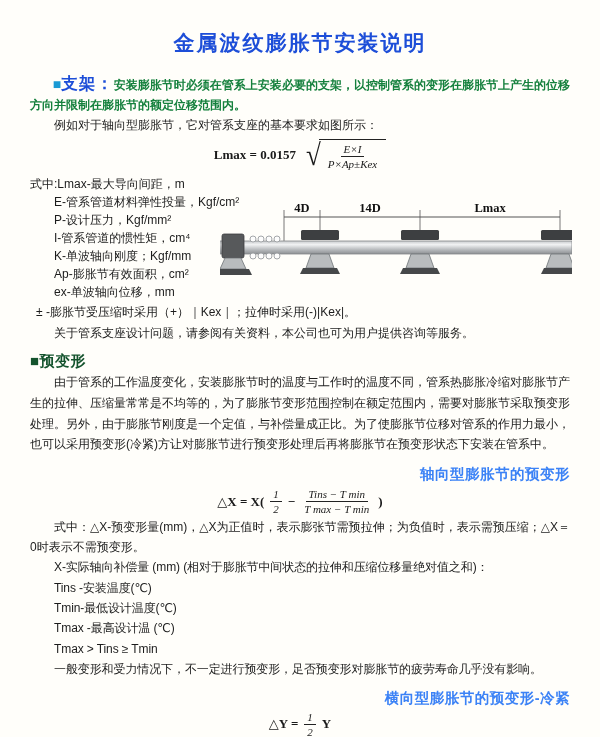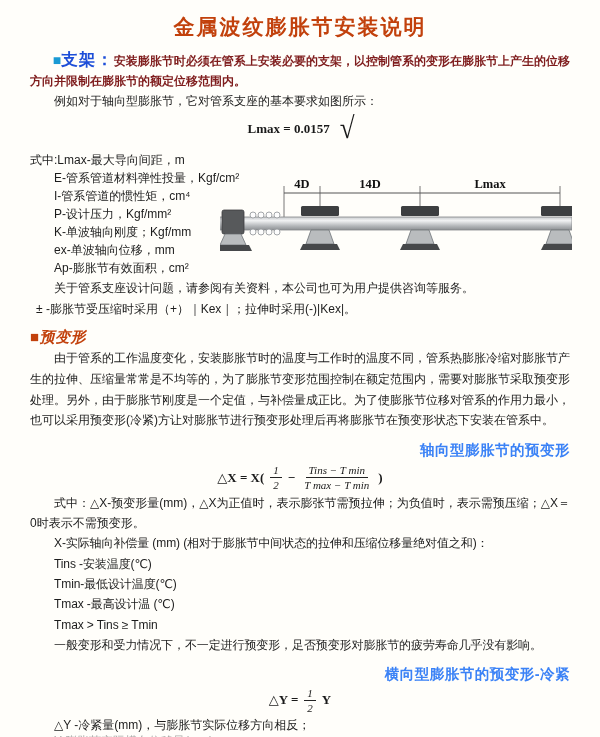--- a/index.html
+++ b/index.html
@@ -2,30 +2,30 @@
 <html><head>
 <meta charset="utf-8">
 <style>
   html,body { margin:0; padding:0; background:#ffffff; }
   .page {
     position:relative; width:600px; height:737px; overflow:hidden;
     background:#fffefa; color:#1c1c1c;
     font-family:"Liberation Sans","DejaVu Sans",sans-serif;
   }
   .title {
-    margin:0; padding-top:13px; text-align:center;
-    font-size:21px; font-weight:bold; letter-spacing:2px; color:#c2410c;
+    margin:16px; padding-top:13px; text-align:center;
+    font-size:21px; font-weight:bold; letter-spacing:2px; color:#1d4ed8;
   }
   .content { margin:0 30px; font-size:12px; }
 
   
   .runin { margin:8px 0 0; line-height:20px; text-indent:1.9em; text-align:justify; }
   .sq  { color:#1a9ad4; font-size:14px; }
   .runin-head { color:#1d4ed8; font-size:16.5px; font-weight:bold; letter-spacing:1px; }
-  .runin-body { font-weight:bold; color:#7f1d1d; }
+  .runin-body { font-weight:bold; color:#15803d; }
   .example-line { margin:1px 0 0; line-height:19px; text-indent:2em; }
 
   
   .fx-wrap { text-align:center; }
   .fx1 { margin:4px 0 0; height:32px; }
   .fx {
     display:inline-flex; align-items:center; gap:6px;
     font-family:"Liberation Serif","DejaVu Serif",serif; color:#1a1a1a;
   }
   .f-bold { font-weight:bold; font-size:13px; }
@@ -42,21 +42,21 @@
   
   .defs-row { position:relative; margin-top:4px; }
   .def-line { line-height:18px; white-space:nowrap; }
   .def-indent { padding-left:24px; }
   .diagram { position:absolute; top:24px; right:-2px; width:352px; height:80px; }
 
   .note { margin:2px 0 0; line-height:19px; }
   .note-pm { text-indent:0.5em; }
   .note-consult { text-indent:2em; }
 
-  .sec-header { margin:9px 0 0; color:#c2410c; font-size:15px; font-weight:bold; letter-spacing:0.5px; line-height:18px;font-style:italic; }
+  .sec-header { margin:9px 0 0; color:#14532d; font-size:15px; font-weight:bold; letter-spacing:0.5px; line-height:18px; }
   .para { margin:2px 0 10px; line-height:20.8px; text-align:justify; text-indent:2em; }
 
   .sub-header { margin:9px 0 0 24px; color:#3b82f6; font-size:14.5px; font-weight:bold; letter-spacing:0.5px; line-height:18px;text-align:right; }
   .sub-header-flush { margin-left:0; }
 
   .fpara { margin:0; line-height:20px; text-align:justify; text-indent:2em; }
   .fline { line-height:20.4px; padding-left:24px; white-space:nowrap; letter-spacing:-0.1px; }
 
   .dy-line { margin:2px 0 0; line-height:19px; padding-left:24px; }
   .clipped { height:5px; overflow:hidden; opacity:0.45; padding-left:24px; font-size:12px; line-height:12px; color:#444; }
@@ -72,32 +72,38 @@
 
     <p class="runin"><span class="sq">■</span><span class="runin-head">支架：</span><span class="runin-body">安装膨胀节时必须在管系上安装必要的支架，以控制管系的变形在膨胀节上产生的位移方向并限制在膨胀节的额定位移范围内。</span></p>
 
     <p class="example-line">例如对于轴向型膨胀节，它对管系支座的基本要求如图所示：</p>
 
     <div class="fx-wrap fx1">
       <span class="fx">
         <span class="f-bold">Lmax = 0.0157</span>
         <span class="sqrt">
           <span class="sqrt-sign">√</span>
+          <span class="sqrt-body">
+            <span class="frac">
+              <span class="fr-num">E×I</span>
+              <span class="fr-den">P×Ap±Kex</span>
+            </span>
+          </span>
         </span>
       </span>
     </div>
 
     <div class="defs-row">
       <div class="def-line">式中:Lmax-最大导向间距，m</div>
       <div class="def-line def-indent">E-管系管道材料弹性投量，Kgf/cm²</div>
+      <div class="def-line def-indent">P-设计压力，Kgf/mm²</div>
       <div class="def-line def-indent">I-管系管道的惯性矩，cm⁴</div>
-      <div class="def-line def-indent">P-设计压力，Kgf/mm²</div>
       <div class="def-line def-indent">K-单波轴向刚度；Kgf/mm</div>
+      <div class="def-line def-indent">Ap-膨胀节有效面积，cm²</div>
       <div class="def-line def-indent">ex-单波轴向位移，mm</div>
-      <div class="def-line def-indent">Ap-膨胀节有效面积，cm²</div>
 
       <svg class="diagram" viewBox="0 0 352 80" xmlns="http://www.w3.org/2000/svg">
         <defs>
           <linearGradient id="pg" x1="0" y1="0" x2="0" y2="1">
             <stop offset="0" stop-color="#c9ccce"></stop>
             <stop offset="0.28" stop-color="#f1f2f3"></stop>
             <stop offset="0.7" stop-color="#b2b5b8"></stop>
             <stop offset="1" stop-color="#8d9093"></stop>
           </linearGradient>
         </defs>
@@ -145,22 +151,22 @@
           <polygon points="-17,69 17,69 20,75 -20,75" fill="#46484a"></polygon>
         </g>
         <g transform="translate(340,0)">
           <rect x="-19" y="31" width="38" height="10" rx="1.5" fill="#3d3f41"></rect>
           <polygon points="-9,55 9,55 14,69 -14,69" fill="#b9bcbe" stroke="#6f7377" stroke-width="0.8"></polygon>
           <polygon points="-16,69 12,69 12,75 -19,75" fill="#46484a"></polygon>
         </g>
       </svg>
     </div>
 
+    <p class="note note-pm">± -膨胀节受压缩时采用（+）｜Kex｜；拉伸时采用(-)|Kex|。</p>
     <p class="note note-consult">关于管系支座设计问题，请参阅有关资料，本公司也可为用户提供咨询等服务。</p>
-    <p class="note note-pm">± -膨胀节受压缩时采用（+）｜Kex｜；拉伸时采用(-)|Kex|。</p>
 
     <div class="sec-header"><span>■</span><span>预变形</span></div>
 
     <p class="para">由于管系的工作温度变化，安装膨胀节时的温度与工作时的温度不同，管系热膨胀冷缩对膨胀节产生的拉伸、压缩量常常是不均等的，为了膨胀节变形范围控制在额定范围内，需要对膨胀节采取预变形处理。另外，由于膨胀节刚度是一个定值，与补偿量成正比。为了使膨胀节位移对管系的作用力最小，也可以采用预变形(冷紧)方让对膨胀节进行预变形处理后再将膨胀节在预变形状态下安装在管系中。</p>
 
     <div class="sub-header">轴向型膨胀节的预变形</div>
 
     <div class="fx-wrap fx2">
       <span class="fx">
         <span class="f-bold">△X = X(</span>

